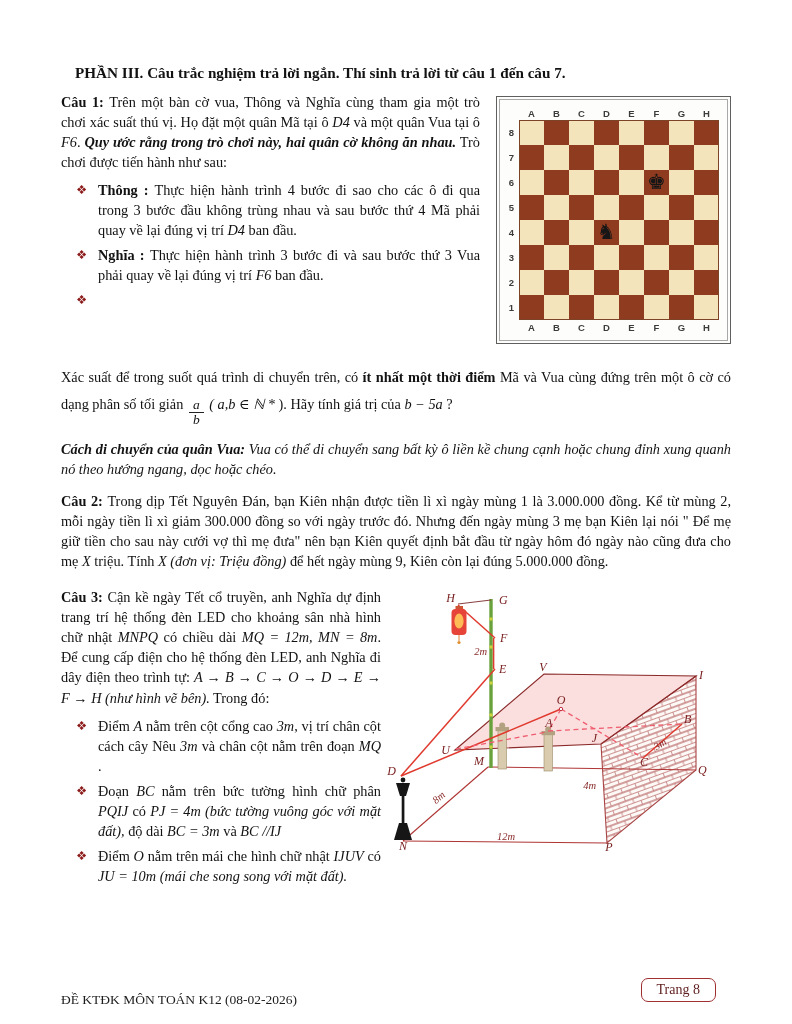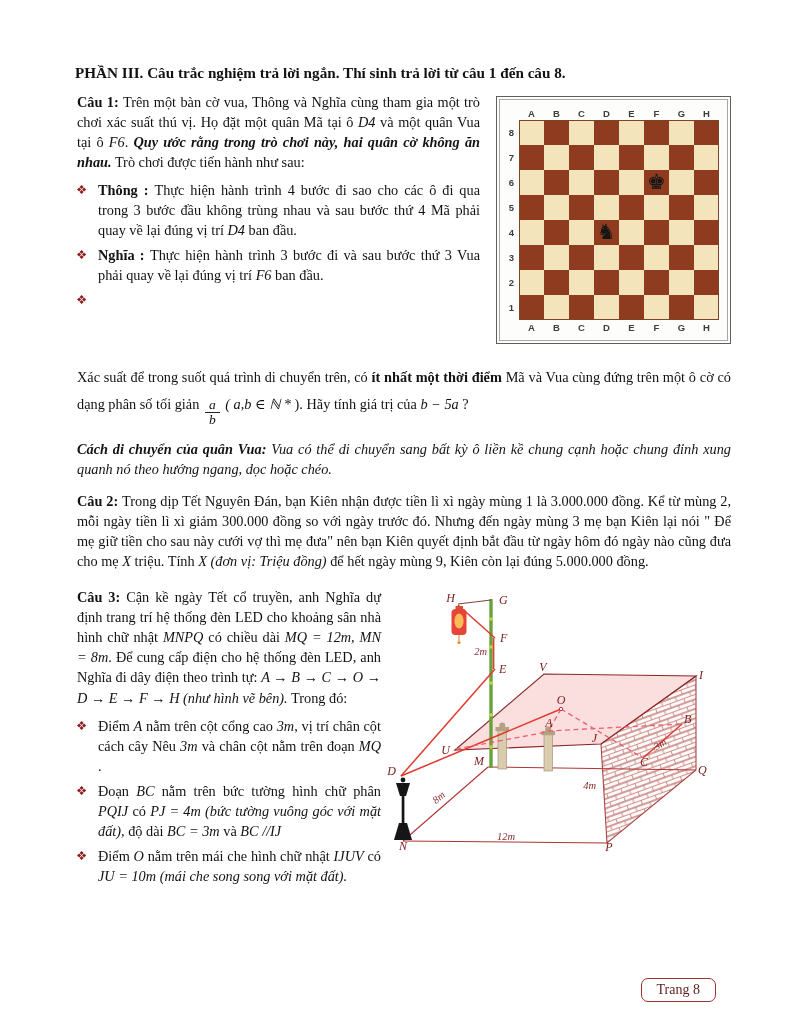--- a/index.html
+++ b/index.html
@@ -1,20 +1,20 @@
 <!DOCTYPE html>
 <html><head>
 <meta charset="utf-8">
 <style>
   html,body{margin:0;padding:0;background:#e8e8e8;}
   .page{position:relative;width:792px;height:1024px;margin:0 auto;background:#ffffff;
         font-family:"Liberation Serif","DejaVu Serif",serif;color:#121212;overflow:hidden;}
   .content{position:absolute;left:61px;top:60px;width:670px;}
   .phead{font-weight:bold;font-size:15.2px;margin:4px 0 10px 14px;}
-  p.para{font-size:14.3px;line-height:1.4;text-align:justify;margin:0 0 8px 16px;}
+  p.para{font-size:14.3px;line-height:1.4;text-align:justify;margin:0 0 8px 0;}
   p.roomy{line-height:1.9;}
   .b{font-weight:bold;} .i{font-style:italic;}
   .m{font-style:italic;font-family:"Liberation Serif","DejaVu Serif",serif;}
   .frac{display:inline-block;vertical-align:-1.05em;text-align:center;font-style:italic;line-height:1.05;margin:0 2px;}
   .frac .num{display:block;padding:0 4px;font-size:13.5px;}
   .frac .den{display:block;border-top:1px solid #222;padding:0 4px;font-size:13.5px;}
   .bullet{position:relative;padding-left:37px;margin:3px 0 5px 0;font-size:14.3px;line-height:1.4;text-align:justify;}
   .bullet .marker{position:absolute;left:15px;top:1px;color:#8b1a1a;font-size:12.5px;
                   font-family:"DejaVu Sans",sans-serif;}
   section{zoom:1;}
@@ -55,21 +55,21 @@
   .footer-left{position:absolute;left:61px;bottom:16px;font-size:13.5px;color:#1c1c1c;}
   .page-badge{position:absolute;right:76px;bottom:22px;border:1.6px solid #a03030;border-radius:7px;
               padding:3px 15px;font-size:14px;color:#5f1d1d;background:#fff;}
 </style>
 </head>
 <body>
 
 <div class="page">
   <div class="content">
 
-    <div class="phead">PHẦN III. Câu trắc nghiệm trả lời ngắn. Thí sinh trả lời từ câu 1 đến câu 8.</div>
+    <div class="phead">PHẦN III. Câu trắc nghiệm trả lời ngắn. Thí sinh trả lời từ câu 1 đến câu 7.</div>
 
     <section>
       <figure class="chess-figure" style="margin-top:4px;">
         <div class="inner">
           <div class="chess-board" id="chess-board">
               <div class="clab"></div>
               <div class="clab">A</div>
               <div class="clab">B</div>
               <div class="clab">C</div>
               <div class="clab">D</div>
@@ -269,14 +269,15 @@
       </div>
       <div class="bullet">
         <span class="marker">❖</span>
         <span><span>Điểm </span><span class="m">O</span><span> nằm trên mái che hình chữ nhật </span><span class="m">IJUV</span><span> có </span><span class="m">JU = 10m</span><span class="i"> (mái che song song với mặt đất).</span></span>
       </div>
       <div style="clear:both;"></div>
     </section>
 
   </div>
 
+  <div class="footer-left">ĐỀ KTĐK MÔN TOÁN K12 (08-02-2026)</div>
   <div class="page-badge">Trang 8</div>
 </div>
 
 </body></html>

